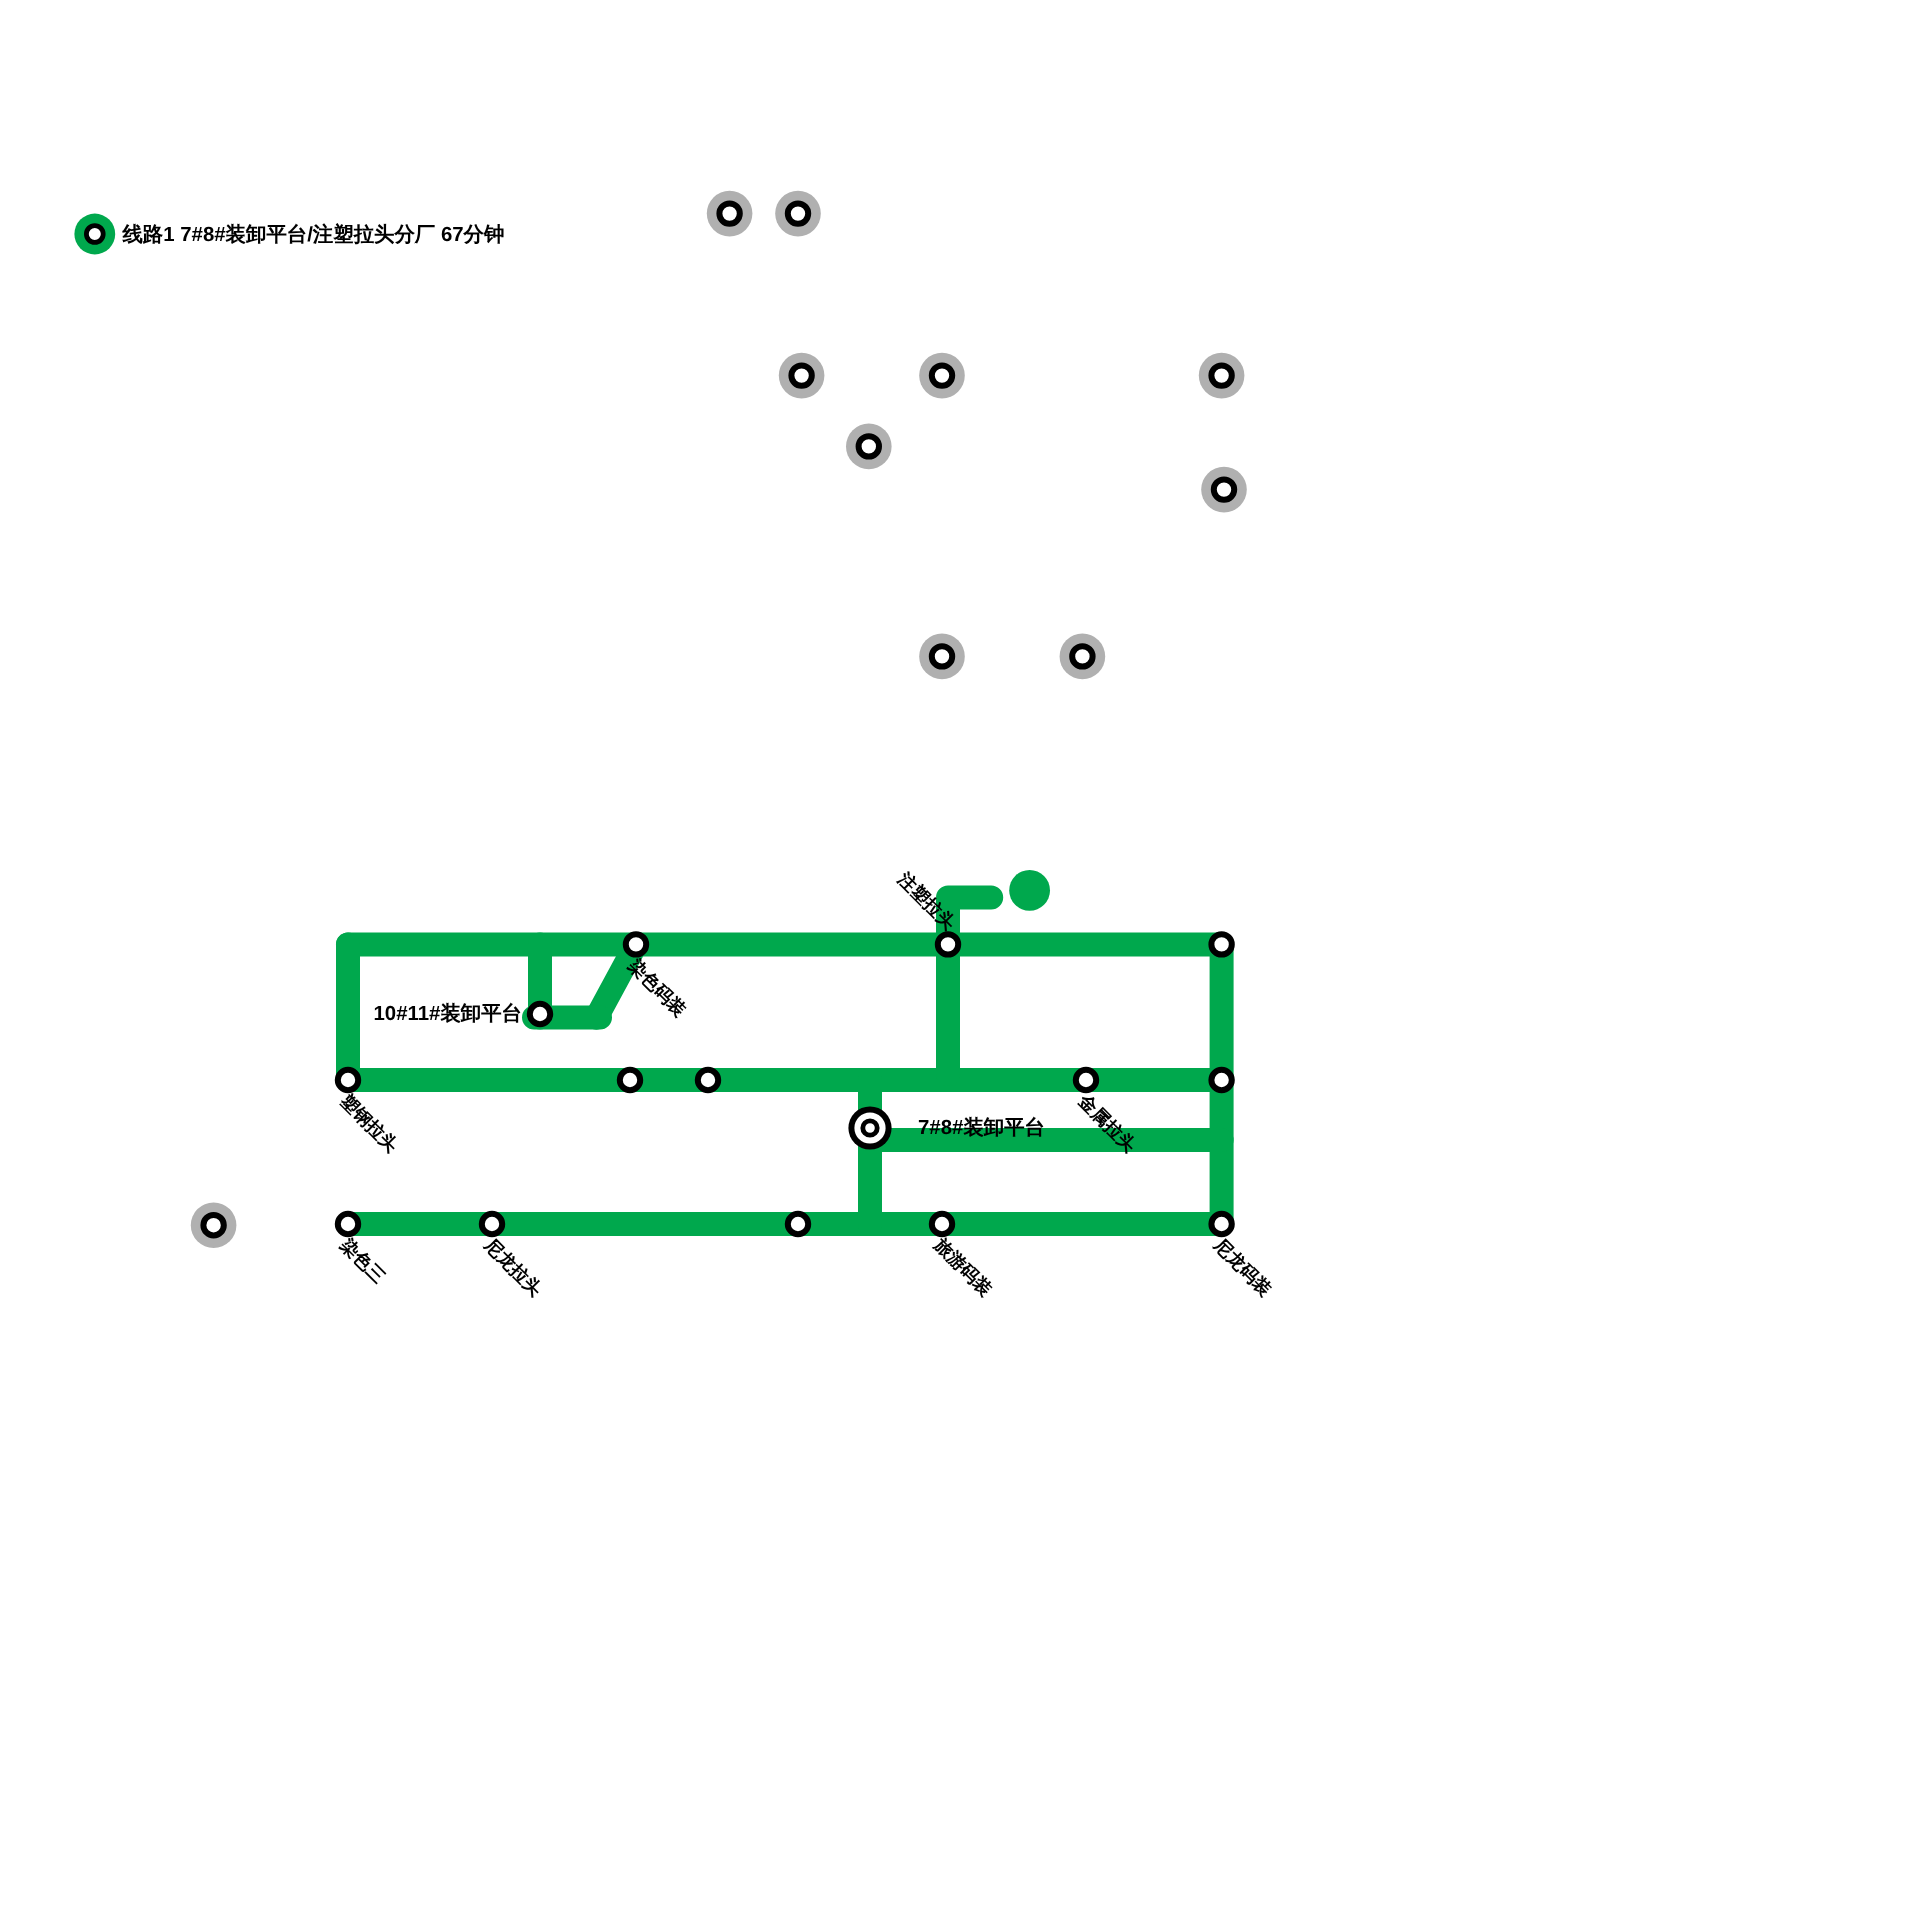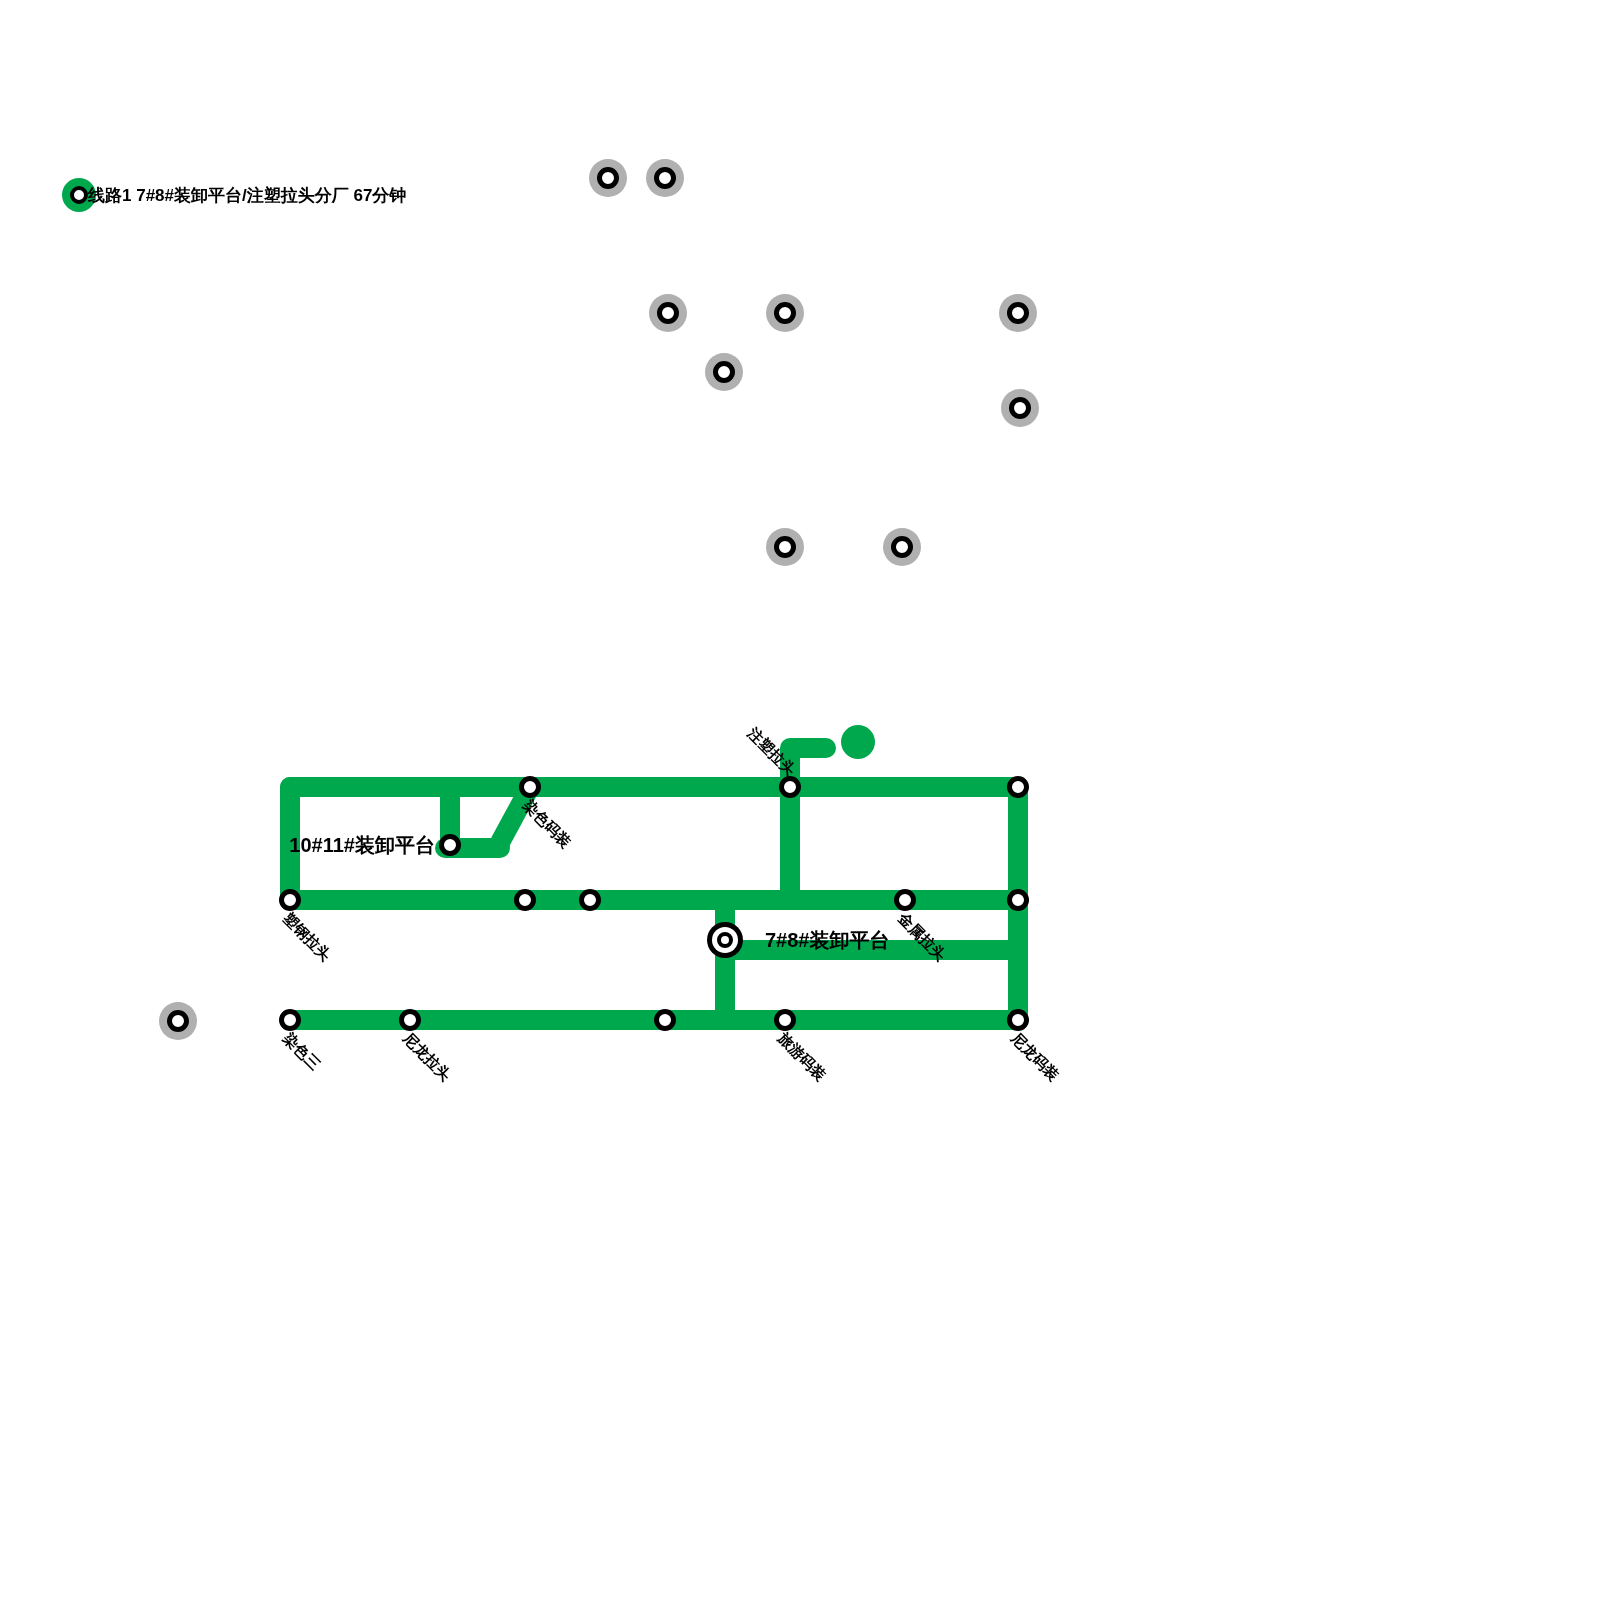--- a/index.html
+++ b/index.html
@@ -27,38 +27,39 @@
     box-shadow:0 0 0 5px #fff, 0 0 0 10px #000;
   }
   .label{
     position:absolute;
     white-space:nowrap;
     font-weight:bold;
     font-size:15px;
     line-height:18px;
     color:#000;
   }
-  .label.big{font-size:20px;line-height:20px;}
+  .label.big{font-size:17px;line-height:20px;}
   .legend{
     position:absolute;
     left:61px;top:178px;
     display:flex;
     align-items:center;
     height:34px;
   }
   .legend-marker{
     display:inline-block;
     width:10px;height:10px;
     margin-left:9px;
     background:#fff;
     border:4px solid #000;
     border-radius:50%;
     box-shadow:0 0 0 8px var(--green,#00A84D);
   }
   .legend-text{
+    margin-left:14px;
     font-weight:bold;
     font-size:17px;
     white-space:nowrap;
   }
 </style>
 </head>
 <body>
 
 <div id="canvas" style="--green: #00A84D; --gray: #b0b0b0; width: 1600px; height: 1600px; background: rgb(255, 255, 255);">
   <svg id="route-svg" width="1600" height="1600" viewBox="0 0 1600 1600">

